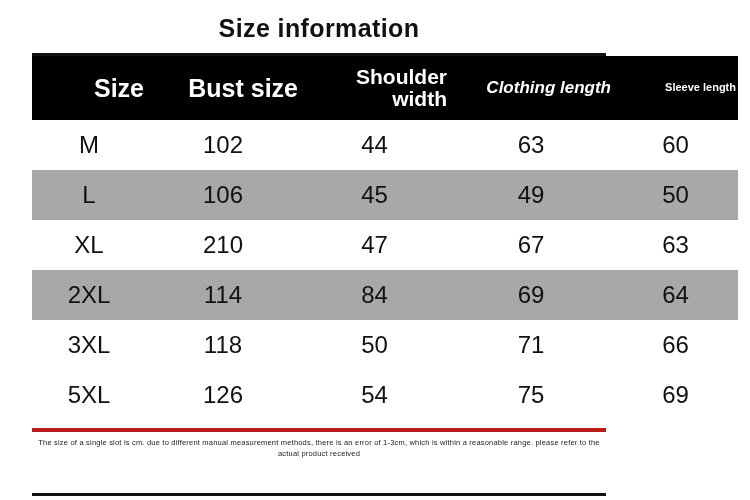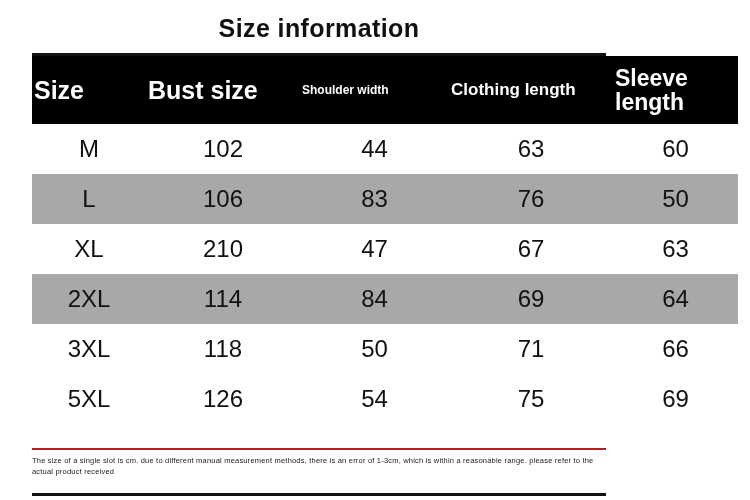--- a/index.html
+++ b/index.html
@@ -41,50 +41,51 @@
   table.size-table {
     width: 686px;
     border-collapse: collapse;
     table-layout: fixed;
   }
   table.size-table thead th {
     background: #000000;
     color: #ffffff;
     font-weight: bold;
     padding: 10px 2px;
-    text-align: left;
+    text-align: right;
     vertical-align: middle;
     line-height: 1.05;
   }
   th.col-size { font-size: 25px; width: 110px; }
   th.col-bust { font-size: 25px; width: 150px; }
-  th.col-shoulder { font-size: 12px; width: 145px; }
-  th.col-length { font-size: 17px; width: 160px; }
-  th.col-sleeve { font-size: 23px; width: 121px; margin-top: 39px; }
+  th.col-shoulder { font-size: 21px; width: 145px; }
+  th.col-length { font-size: 17px; width: 160px; font-style: italic; }
+  th.col-sleeve { font-size: 11px; width: 121px; margin-top: 39px; }
 
   table.size-table tbody td {
     text-align: center;
     vertical-align: middle;
     height: 48px;
     font-size: 24px;
     color: #111111;
   }
   tbody tr.row-light td { background: #ffffff; }
   tbody tr.row-dark td { background: #a8a8a8; }
 
   td.c-size { font-size: 23px; }
   td.c-bust { font-size: 25px; font-weight: normal; }
   td.c-shoulder { font-size: 24px; }
   td.c-length { font-size: 24px; }
   td.c-sleeve { font-size: 24px; }
 
   .footnote {
-    margin: 24px 32px 0 32px;
-    border-top: 2px solid #b91c1c;
+    margin: 8px 32px 0 32px;
+    border-top: 4px solid #b91c1c;
     padding-top: 6px;
+    text-align: center;
     font-size: 7.5px;
     line-height: 1.4;
     color: #222222;
     letter-spacing: 0.2px;
   }
   .bottom-rule {
     position: absolute;
     left: 32px;
     right: 32px;
     bottom: 4px;
@@ -116,22 +117,22 @@
         <tr class="row-light">
           <td class="c-size">M</td>
           <td class="c-bust">102</td>
           <td class="c-shoulder">44</td>
           <td class="c-length">63</td>
           <td class="c-sleeve">60</td>
         </tr>
         <tr class="row-dark">
           <td class="c-size">L</td>
           <td class="c-bust">106</td>
-          <td class="c-shoulder">83</td>
-          <td class="c-length">76</td>
+          <td class="c-shoulder">45</td>
+          <td class="c-length">49</td>
           <td class="c-sleeve">50</td>
         </tr>
         <tr class="row-light">
           <td class="c-size">XL</td>
           <td class="c-bust">210</td>
           <td class="c-shoulder">47</td>
           <td class="c-length">67</td>
           <td class="c-sleeve">63</td>
         </tr>
         <tr class="row-dark">

